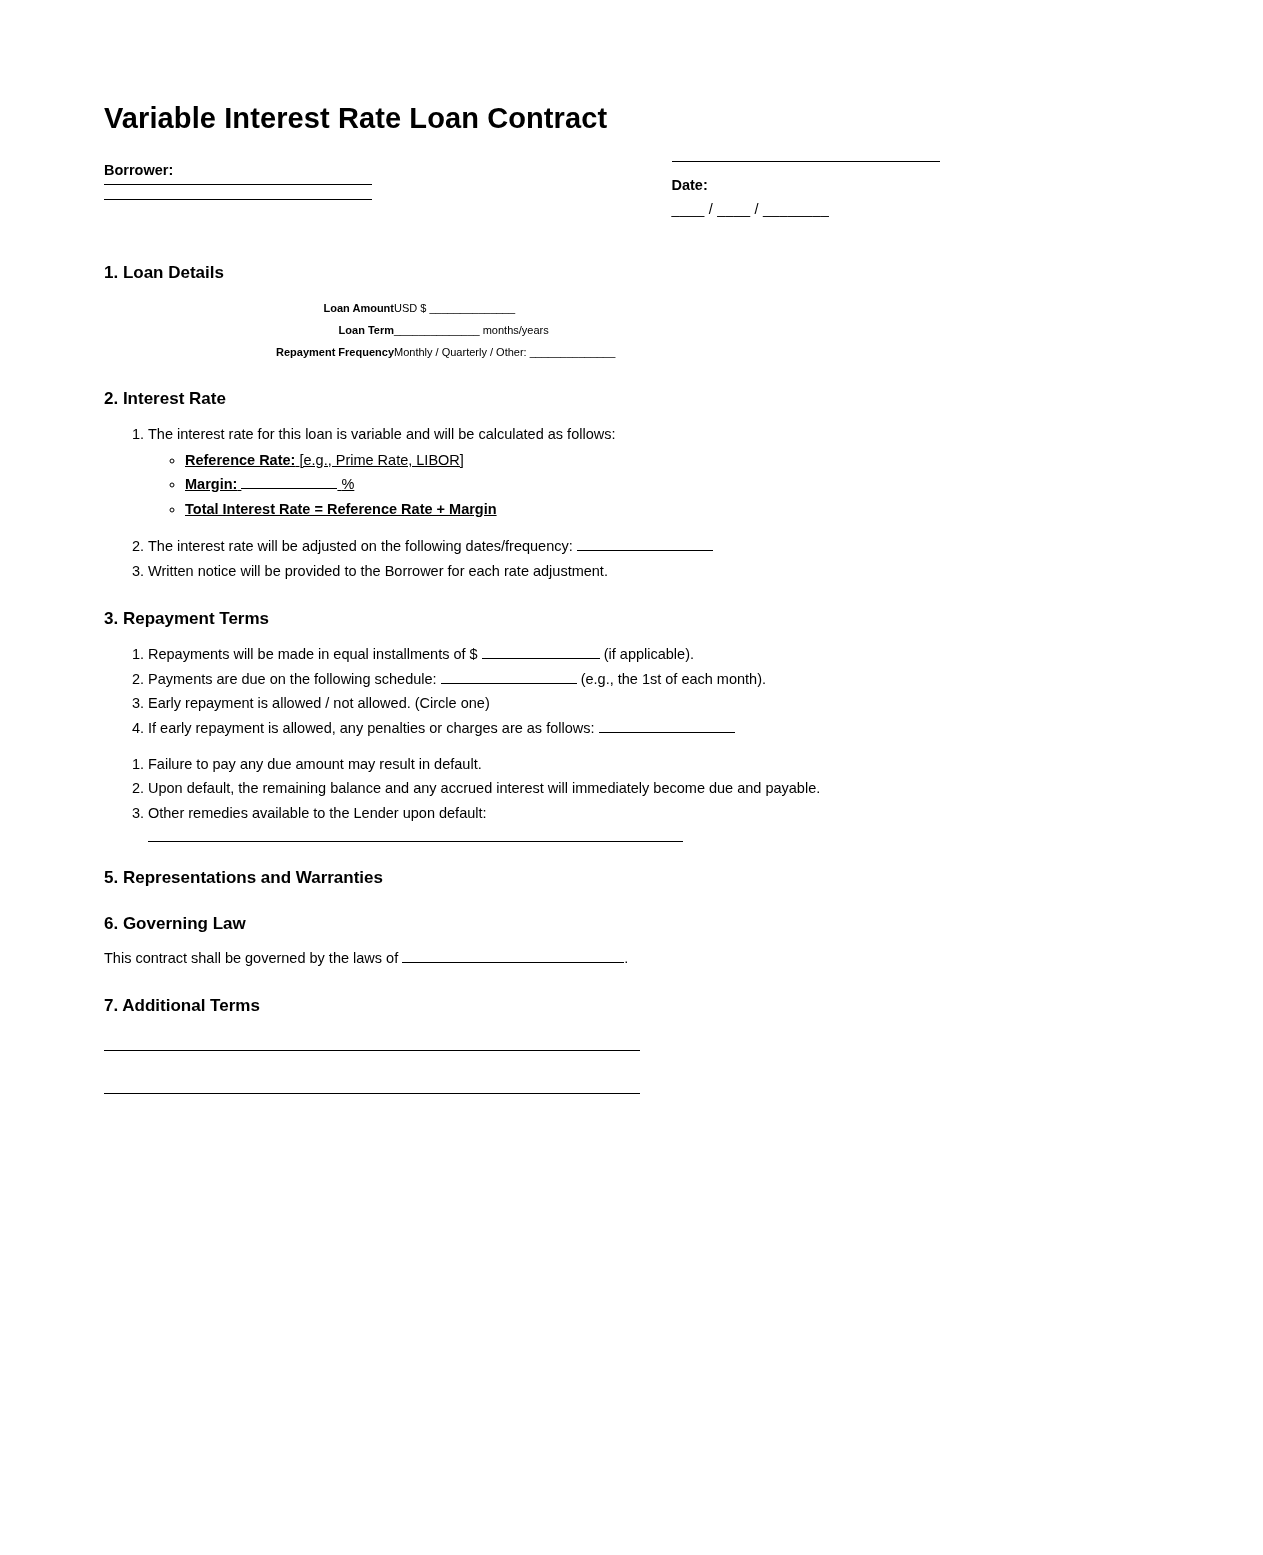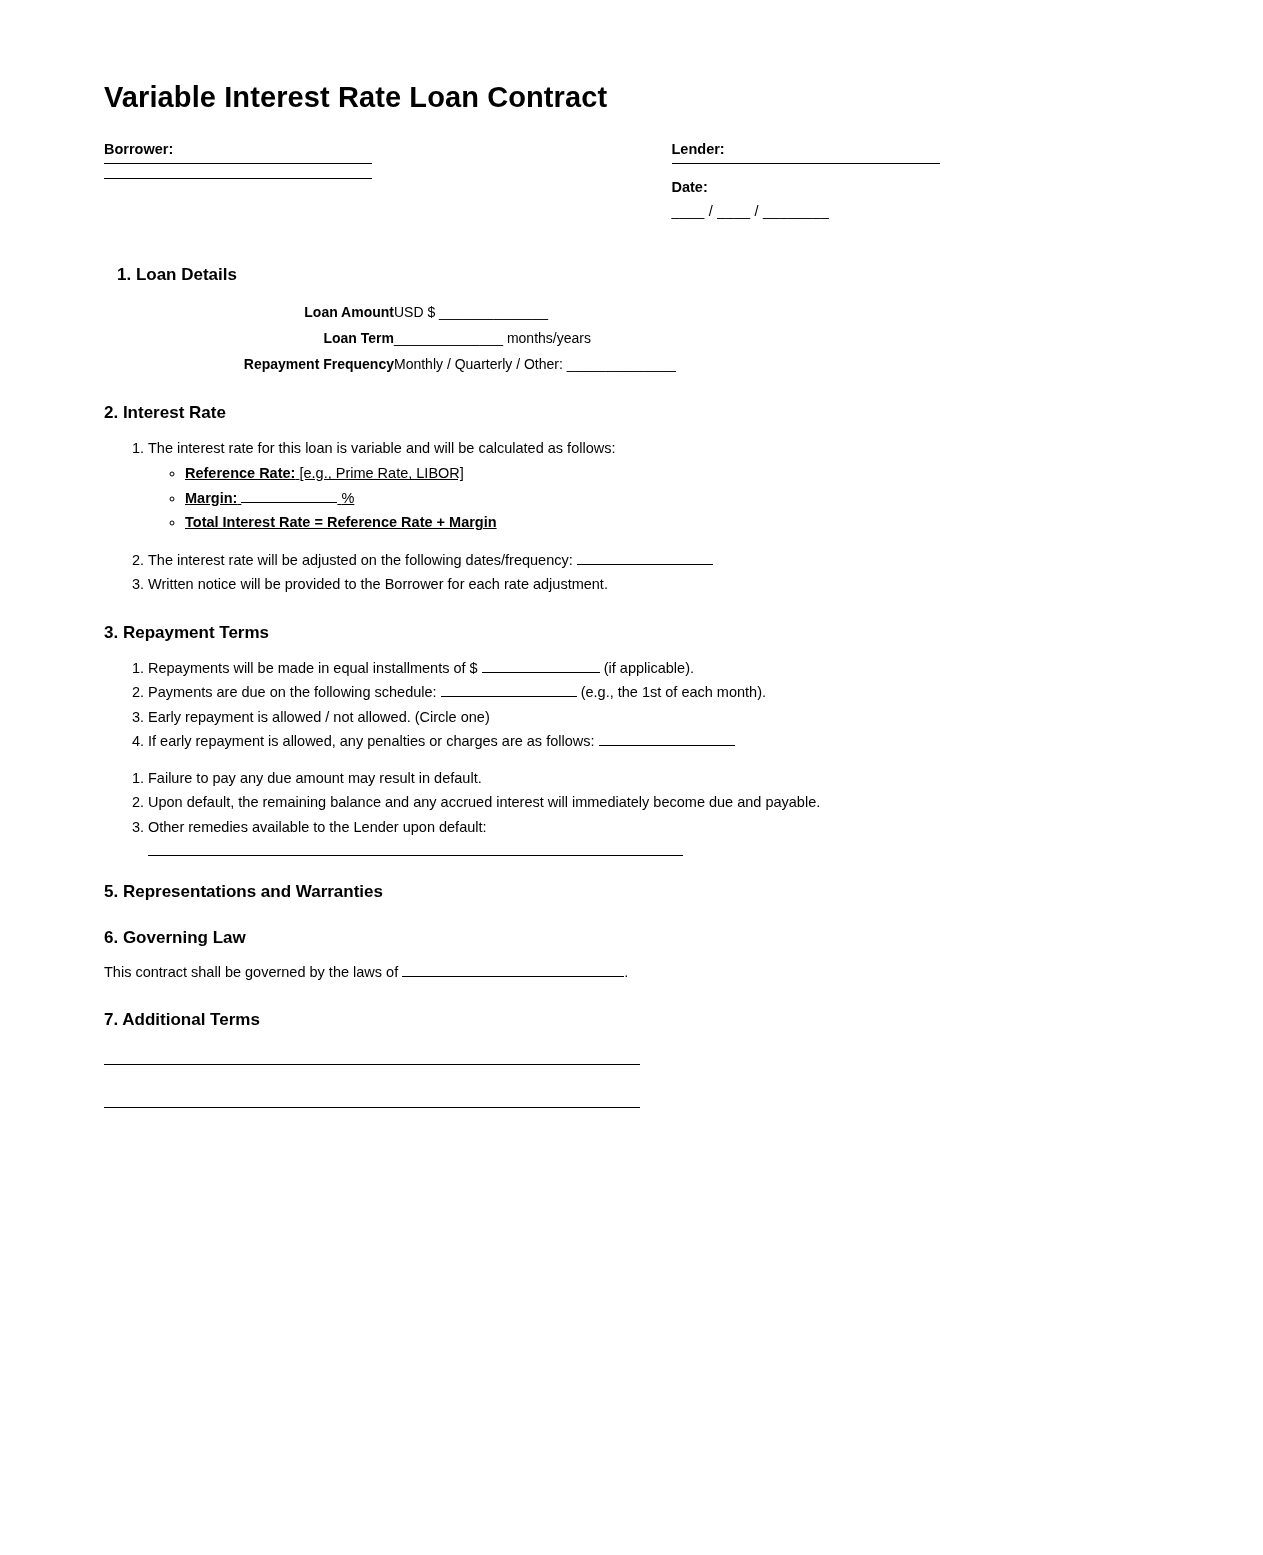--- a/index.html
+++ b/index.html
@@ -8,21 +8,21 @@
     background: #ffffff;
   }
   body {
     width: 1263px;
     min-height: 1555px;
     font-family: "Liberation Sans", sans-serif;
     color: #000000;
     -webkit-font-smoothing: antialiased;
   }
   .page {
-    padding: 81px 100px 40px 104px;
+    padding: 102px 100px 40px 104px;
     box-sizing: border-box;
   }
   h1.doc-title {
     font-size: 29px;
     font-weight: bold;
     margin: 0 0 26px 0;
     letter-spacing: 0.1px;
   }
   
   .parties {
@@ -55,31 +55,30 @@
     margin: 2px 0 10px 0;
     line-height: 1.4;
   }
   h2.section {
     font-size: 17px;
     font-weight: bold;
     margin: 26px 0 14px 0;
   }
   h2.section.first {
     margin-top: 18px;
-    margin-left: 13px;
   }
   
   table.loan-details {
     border-collapse: collapse;
     margin: 0 0 8px 0;
     width: 100%;
   }
   table.loan-details td {
     padding: 5px 0;
-    font-size: 14px;
+    font-size: 11px;
     vertical-align: top;
   }
   td.ld-label {
     font-weight: bold;
     text-align: right;
     width: 290px;
     padding-right: 0;
     white-space: nowrap;
   }
   td.ld-value {
@@ -148,21 +147,20 @@
 
   <h1 class="doc-title">Variable Interest Rate Loan Contract</h1>
 
   <div class="parties">
     <div class="party-col">
       <div class="field-label">Borrower:</div>
       <div class="rule"></div>
       <div class="rule"></div>
     </div>
     <div class="party-col right">
-      <div class="field-label">Lender:</div>
       <div class="rule"></div>
       <div class="field-label">Date:</div>
       <div class="date-line">____ / ____ / ________</div>
     </div>
   </div>
 
   <h2 class="section first">1. Loan Details</h2>
 
   <table class="loan-details">
     <tbody>

